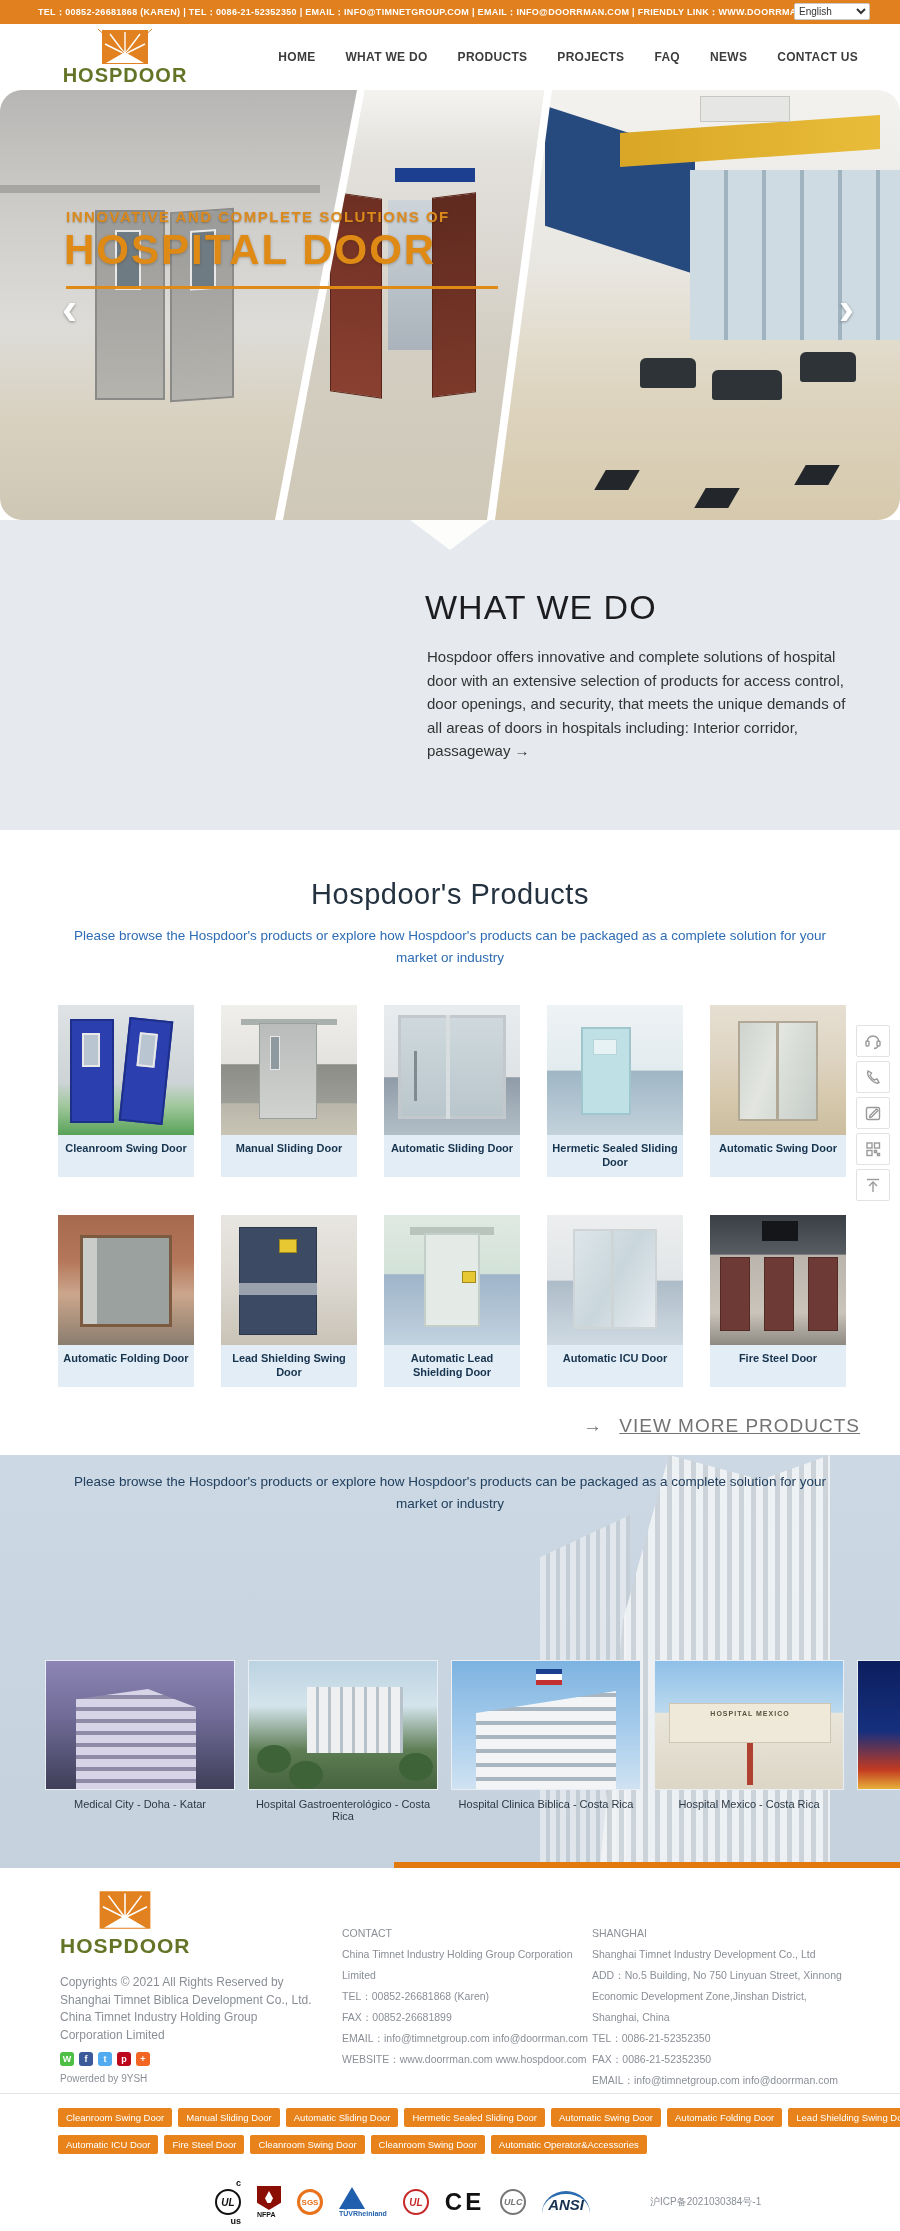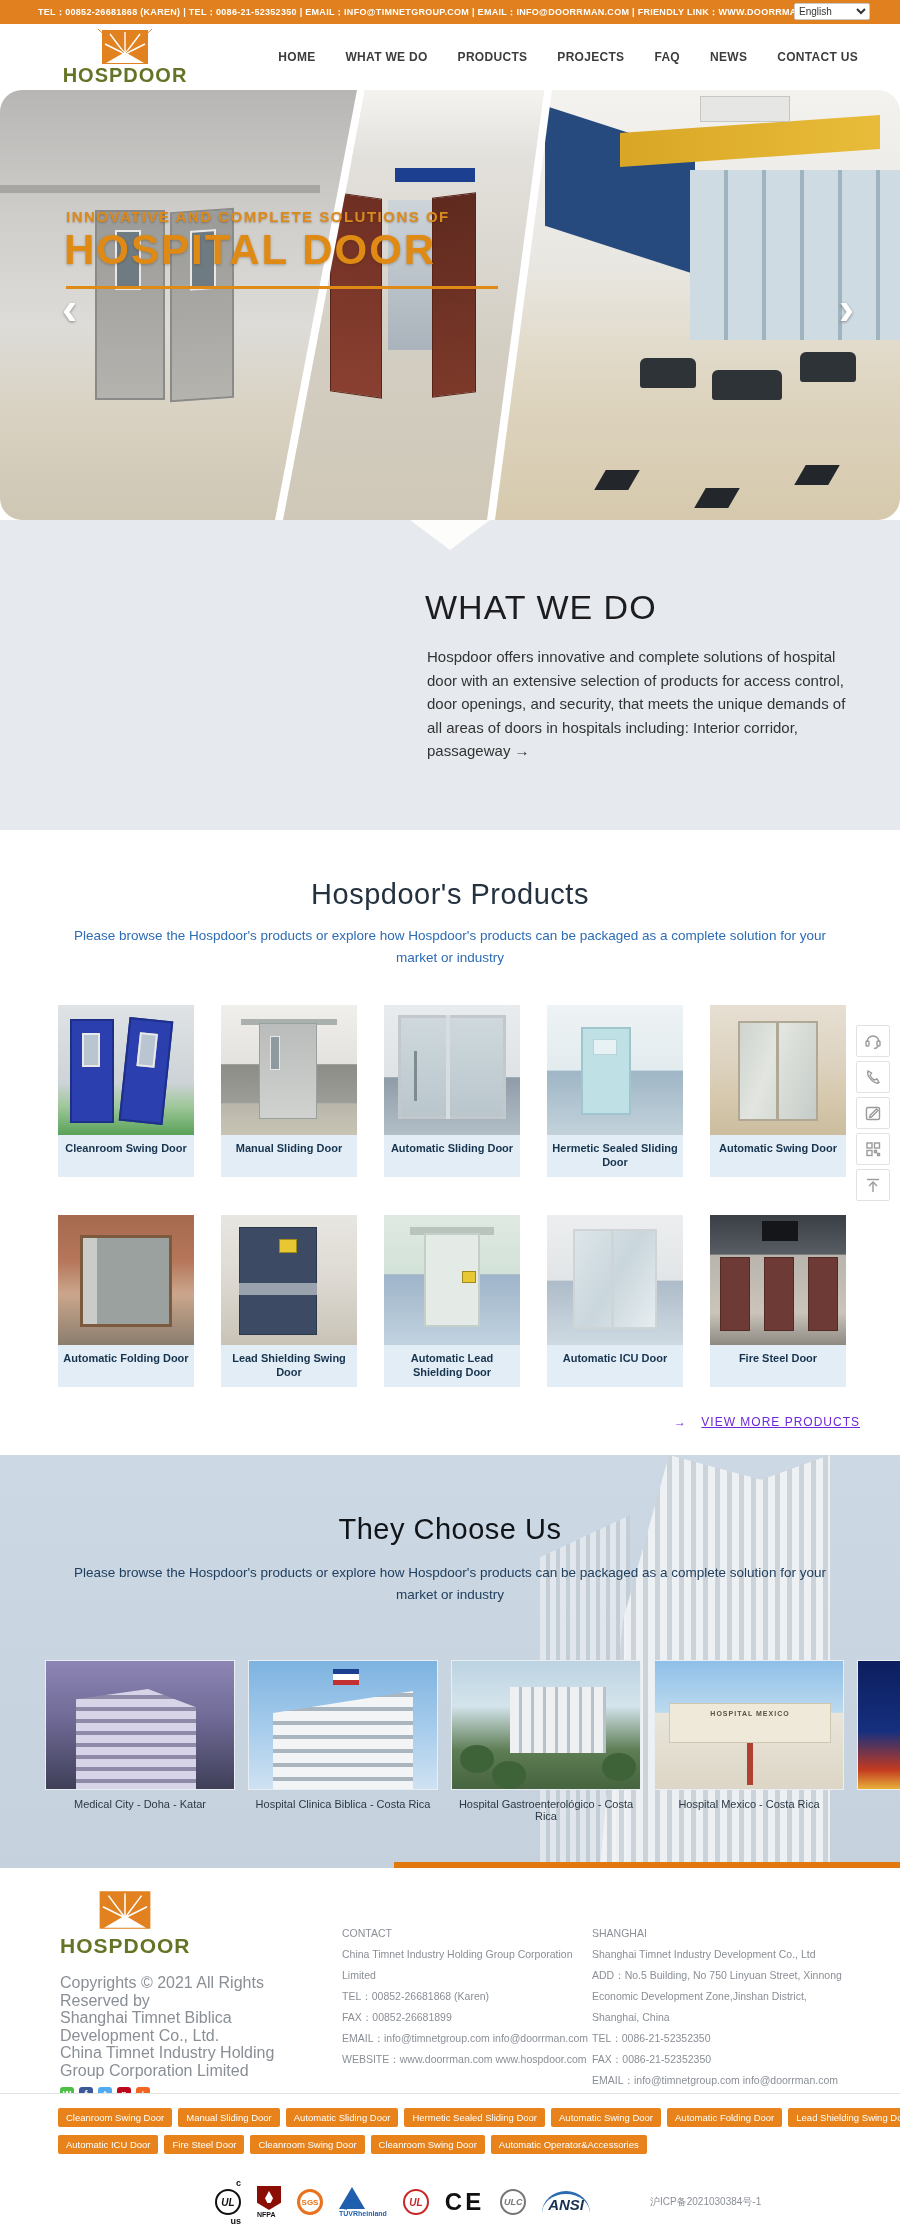--- a/index.html
+++ b/index.html
@@ -96,21 +96,21 @@
   .pi8 .ad { position:absolute; left:40px; top:18px; width:56px; height:94px; background:#e4ebe7; border:2px solid #c3cfc8; }
   .pi8 .hdr { position:absolute; left:26px; top:12px; width:84px; height:8px; background:#b9c4bd; }
   .pi8 .warn { position:absolute; left:78px; top:56px; width:14px; height:12px; background:#e8c832; border:1px solid #a08a1a; }
   .pi9 { background:linear-gradient(180deg,#eceeef 0%,#e2e5e7 50%,#aebcc9 51%,#cfdae2 100%); }
   .pi9 .gl { position:absolute; left:26px; top:14px; width:84px; height:100px; border:2px solid #cfd4d6; background:linear-gradient(120deg,#dde6ea 0%,#c9d6dc 50%,#e6edf0 100%); }
   .pi9 .gf { position:absolute; left:64px; top:14px; width:3px; height:100px; background:#cfd4d6; }
   .pi10 { background:linear-gradient(180deg,#3a3f46 0%,#585d63 30%,#b9b4ac 31%,#cac4ba 75%,#8e8a82 100%); }
   .pi10 .sd { position:absolute; width:30px; height:74px; background:#6e3a36; border:1px solid #542a27; top:42px; }
   .pi10 .s1 { left:10px; } .pi10 .s2 { left:54px; } .pi10 .s3 { left:98px; }
   .pi10 .tv { position:absolute; left:52px; top:6px; width:36px; height:20px; background:#14161a; }
-  .view-more { position:absolute; right:40px; top:585px; font-size:12px; color:#6d28d9; letter-spacing:1px; cursor:pointer; }
+  .view-more { position:absolute; right:40px; top:585px; font-size:19px; color:#737373; letter-spacing:1px; cursor:pointer; }
   .view-more .arrow { text-decoration:none; margin-right:10px; }
   .view-more .link { text-decoration:underline; }
 
   
   .float-tools { position:absolute; left:856px; top:1025px; width:36px; display:flex; flex-direction:column; gap:4px; z-index:30; }
   .ftbtn { width:34px; height:32px; background:#fff; border:1px solid #e2e2e2; border-radius:2px; display:flex; align-items:center; justify-content:center; cursor:pointer; }
   .ftbtn svg { stroke:#9a9a9a; fill:none; stroke-width:1.4; }
 
   
   .choose { position:absolute; top:1455px; left:0; width:900px; height:413px; background:linear-gradient(180deg,#ccd8e3,#c5d2de); overflow:hidden; }
@@ -140,21 +140,21 @@
   .prj4 .fac .txt { font-size:7px; letter-spacing:1px; color:#5a523e; text-align:center; margin-top:6px; font-weight:bold; }
   .prj4 .col { position:absolute; left:92px; top:82px; width:6px; height:42px; background:#b0402f; }
   .prj5 { background:linear-gradient(180deg,#0c1e5e 0%,#16307e 55%,#c23a20 85%,#e8b03a 100%); }
   .choose-bottom-bar { position:absolute; left:394px; bottom:0; width:506px; height:6px; background:#e2790f; z-index:3; }
 
   
   .footer { position:absolute; top:1868px; left:0; width:900px; height:225px; background:#fff; }
   .f-left { position:absolute; left:60px; top:20px; width:260px; }
   .f-logo { width:130px; text-align:center; }
   .f-logo .logo-text { font-size:21px; }
-  .f-copy { margin-top:16px; font-size:16px; color:#8a8f96; line-height:17.5px; }
+  .f-copy { margin-top:16px; font-size:12px; color:#8a8f96; line-height:17.5px; }
   .f-social { margin-top:8px; display:flex; gap:5px; }
   .f-social span { width:14px; height:14px; border-radius:3px; color:#fff; font-size:9px; font-weight:bold; text-align:center; line-height:14px; cursor:pointer; }
   .s-wechat { background:#4dbf45; } .s-facebook { background:#3b5998; } .s-twitter { background:#50abf1; } .s-pinterest { background:#bd081c; } .s-share { background:#f26522; }
   .f-powered { margin-top:7px; font-size:10px; color:#8a8f96; }
   .f-col { position:absolute; top:0; font-size:10.5px; color:#8a8f96; line-height:21px; }
   .f-col-hk { left:342px; top:55px; width:250px; }
   .f-col-sh { left:592px; top:55px; width:260px; }
 
   
   .tags { position:absolute; top:2093px; left:0; width:900px; height:80px; background:#fff; border-top:1px solid #e3e3e3; padding:14px 0 0 58px; }
@@ -393,44 +393,43 @@
         <line x1="4" y1="4.5" x2="16" y2="4.5"></line>
           <line x1="10" y1="7" x2="10" y2="17"></line>
           <path d="M6 11 L10 7 L14 11"></path>
       </svg>
     </div>
   </div>
 
   <div class="choose">
     <div class="building2"></div>
     <div class="building"></div>
-    <div class="sec-title">They Choose Us</div>
     <div class="sec-sub">Please browse the Hospdoor's products or explore how Hospdoor's products can be packaged as a complete solution for your market or industry</div>
     <div class="projects">
       <div class="project">
         <div class="img prj1">
             <div class="b"></div>
           </div>
         <div class="cap">Medical City - Doha - Katar</div>
-      </div>
-      <div class="project">
-        <div class="img prj2">
-            <div class="b"></div>
-            <div class="flag"></div>
-          </div>
-        <div class="cap">Hospital Clinica Biblica - Costa Rica</div>
       </div>
       <div class="project">
         <div class="img prj3">
             <div class="b"></div>
             <div class="tree t1"></div>
             <div class="tree t2"></div>
             <div class="tree t3"></div>
           </div>
         <div class="cap">Hospital Gastroenterológico - Costa Rica</div>
+      </div>
+      <div class="project">
+        <div class="img prj2">
+            <div class="b"></div>
+            <div class="flag"></div>
+          </div>
+        <div class="cap">Hospital Clinica Biblica - Costa Rica</div>
       </div>
       <div class="project">
         <div class="img prj4">
             <div class="fac">
               <div class="txt">HOSPITAL MEXICO</div>
             </div>
             <div class="col"></div>
           </div>
         <div class="cap">Hospital Mexico - Costa Rica</div>
       </div>

